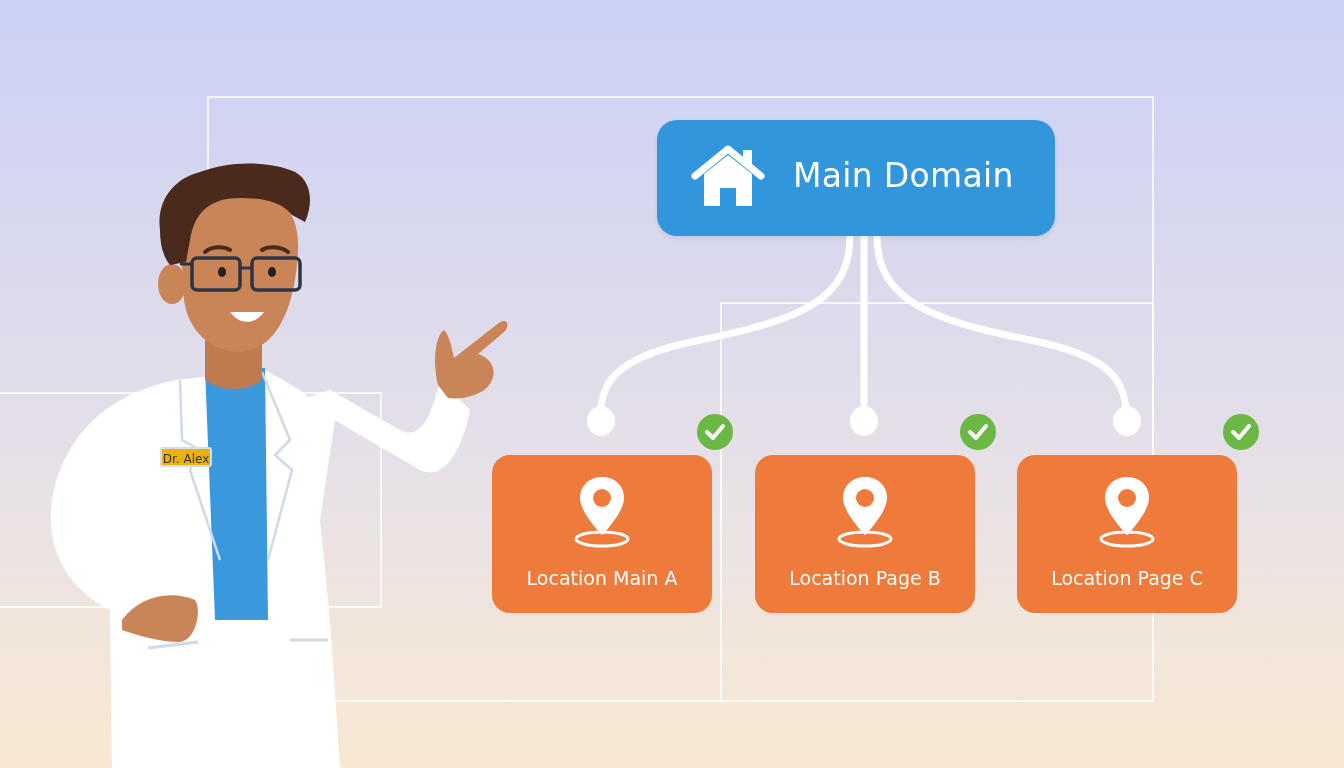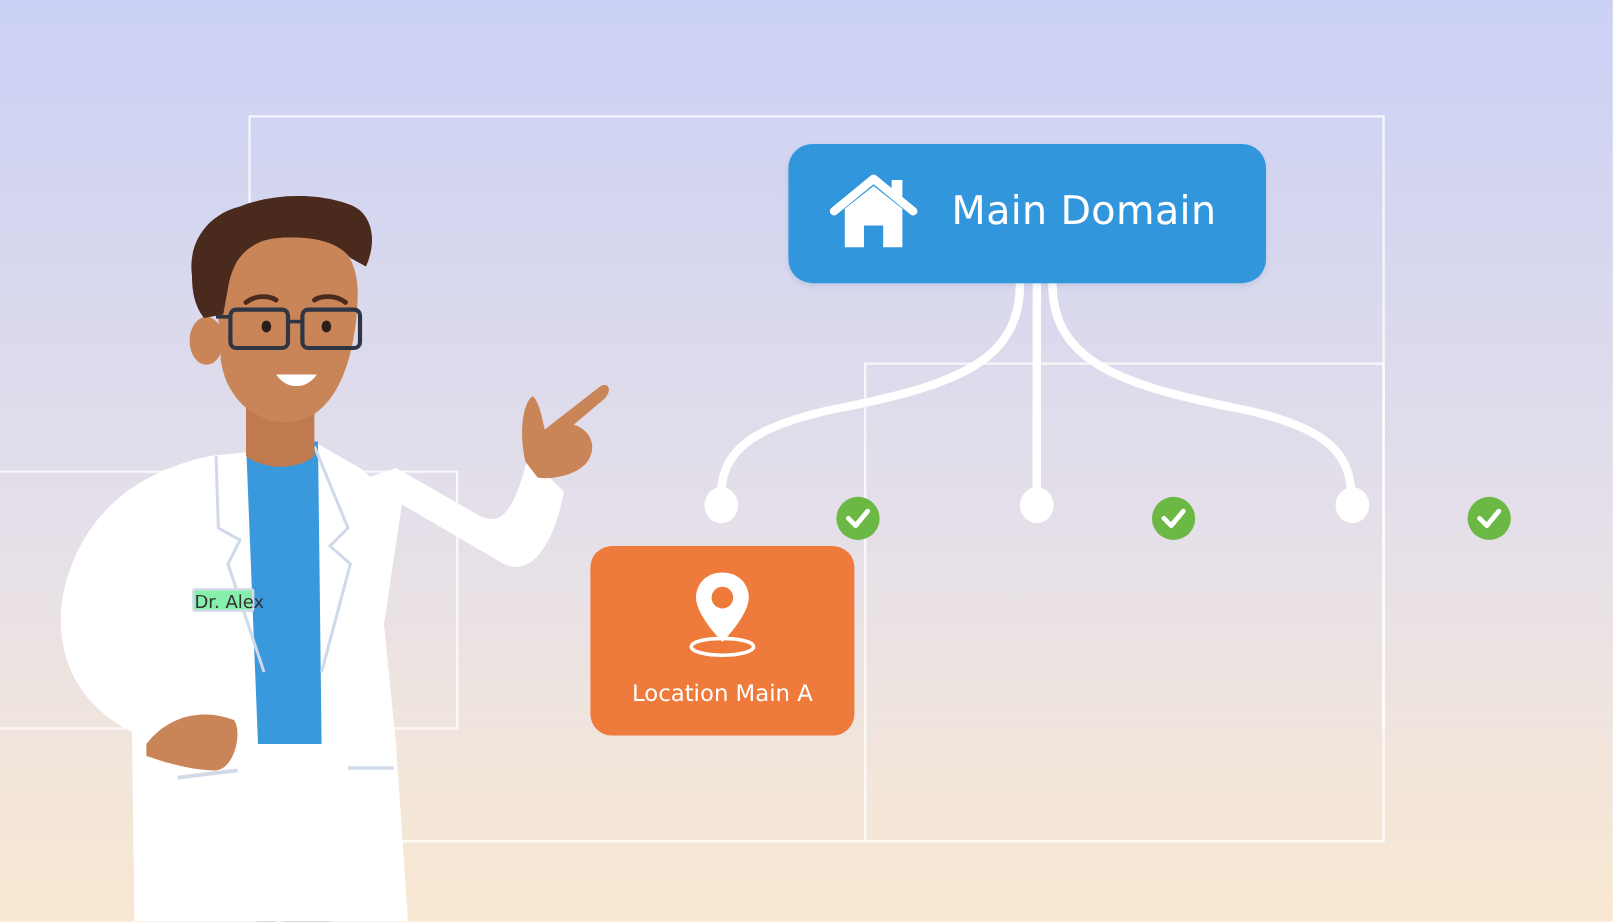--- a/index.html
+++ b/index.html
@@ -9,22 +9,22 @@
   .scene{position:absolute;left:0;top:0;width:1344px;height:692px;}
   .frame{position:absolute;border:2px solid rgba(255,255,255,0.75);box-sizing:border-box;}
   .main-node{position:absolute;left:657px;top:120px;width:398px;height:116px;background:#3296dc;border-radius:20px;
     display:flex;align-items:center;box-shadow:0 2px 4px rgba(40,80,140,0.12);}
   .main-label{position:absolute;left:136px;top:36px;color:#fff;font-size:33px;letter-spacing:0.3px;white-space:nowrap;}
   .loc{position:absolute;top:455px;width:220px;height:158px;background:#ee7a3c;border-radius:18px;}
   .loc .pin{position:absolute;left:80px;top:18px;}
   .loc .lbl{position:absolute;left:0;right:0;top:112px;text-align:center;color:#fff;font-size:19px;white-space:nowrap;}
   .check{position:absolute;width:36px;height:36px;border-radius:50%;background:#6cb845;}
   .check svg{position:absolute;left:0;top:0;}
-  .nametag{position:absolute;left:160px;top:447px;width:52px;height:20px;background:#86efac;border:2px solid #d4dcea;border-radius:3px;
-    font-size:15px;color:#333;text-align:center;line-height:20px;box-sizing:border-box;white-space:nowrap;margin-top:43px;}
+  .nametag{position:absolute;left:160px;top:447px;width:52px;height:20px;background:#eab308;border:2px solid #d4dcea;border-radius:3px;
+    font-size:12px;color:#333;text-align:center;line-height:20px;box-sizing:border-box;white-space:nowrap;}
 </style>
 </head>
 <body>
 
 <div class="scene">
 
   <div class="frame" style="left:207px;top:96px;width:947px;height:512px;border-bottom:none;"></div>
   <div class="frame" style="left:720px;top:302px;width:434px;height:400px;"></div>
   <div class="frame" style="left:320px;top:606px;width:402px;height:96px;border-left:none;border-top:none;border-right:none;"></div>
   <div class="frame" style="left:0;top:392px;width:382px;height:216px;border-left:none;"></div>
@@ -51,20 +51,36 @@
     <span class="main-label">Main Domain</span>
   </div>
 
   <div class="loc" style="left:492px;">
     <svg class="pin" width="60" height="75" viewBox="0 0 60 75">
       <path d="M30 4 C16 4 8 14 8 25 C8 40 30 62 30 62 C30 62 52 40 52 25 C52 14 44 4 30 4 Z" fill="#fff"></path>
       <circle cx="30" cy="25" r="9" fill="#ee7a3c"></circle>
       <ellipse cx="30" cy="66" rx="26" ry="7" fill="none" stroke="#fff" stroke-width="3"></ellipse>
     </svg>
     <div class="lbl">Location Main A</div>
+  </div>
+  <div class="loc" style="left:755px;">
+    <svg class="pin" width="60" height="75" viewBox="0 0 60 75">
+      <path d="M30 4 C16 4 8 14 8 25 C8 40 30 62 30 62 C30 62 52 40 52 25 C52 14 44 4 30 4 Z" fill="#fff"></path>
+      <circle cx="30" cy="25" r="9" fill="#ee7a3c"></circle>
+      <ellipse cx="30" cy="66" rx="26" ry="7" fill="none" stroke="#fff" stroke-width="3"></ellipse>
+    </svg>
+    <div class="lbl">Location Page B</div>
+  </div>
+  <div class="loc" style="left:1017px;">
+    <svg class="pin" width="60" height="75" viewBox="0 0 60 75">
+      <path d="M30 4 C16 4 8 14 8 25 C8 40 30 62 30 62 C30 62 52 40 52 25 C52 14 44 4 30 4 Z" fill="#fff"></path>
+      <circle cx="30" cy="25" r="9" fill="#ee7a3c"></circle>
+      <ellipse cx="30" cy="66" rx="26" ry="7" fill="none" stroke="#fff" stroke-width="3"></ellipse>
+    </svg>
+    <div class="lbl">Location Page C</div>
   </div>
 
   <div class="check" style="left:697px;top:414px;">
     <svg width="36" height="36" viewBox="0 0 36 36">
         <path d="M10 18 L16 24 L26 12" fill="none" stroke="#fff" stroke-width="4" stroke-linecap="round" stroke-linejoin="round"></path>
       </svg>
   </div>
   <div class="check" style="left:960px;top:414px;">
     <svg width="36" height="36" viewBox="0 0 36 36">
         <path d="M10 18 L16 24 L26 12" fill="none" stroke="#fff" stroke-width="4" stroke-linecap="round" stroke-linejoin="round"></path>

